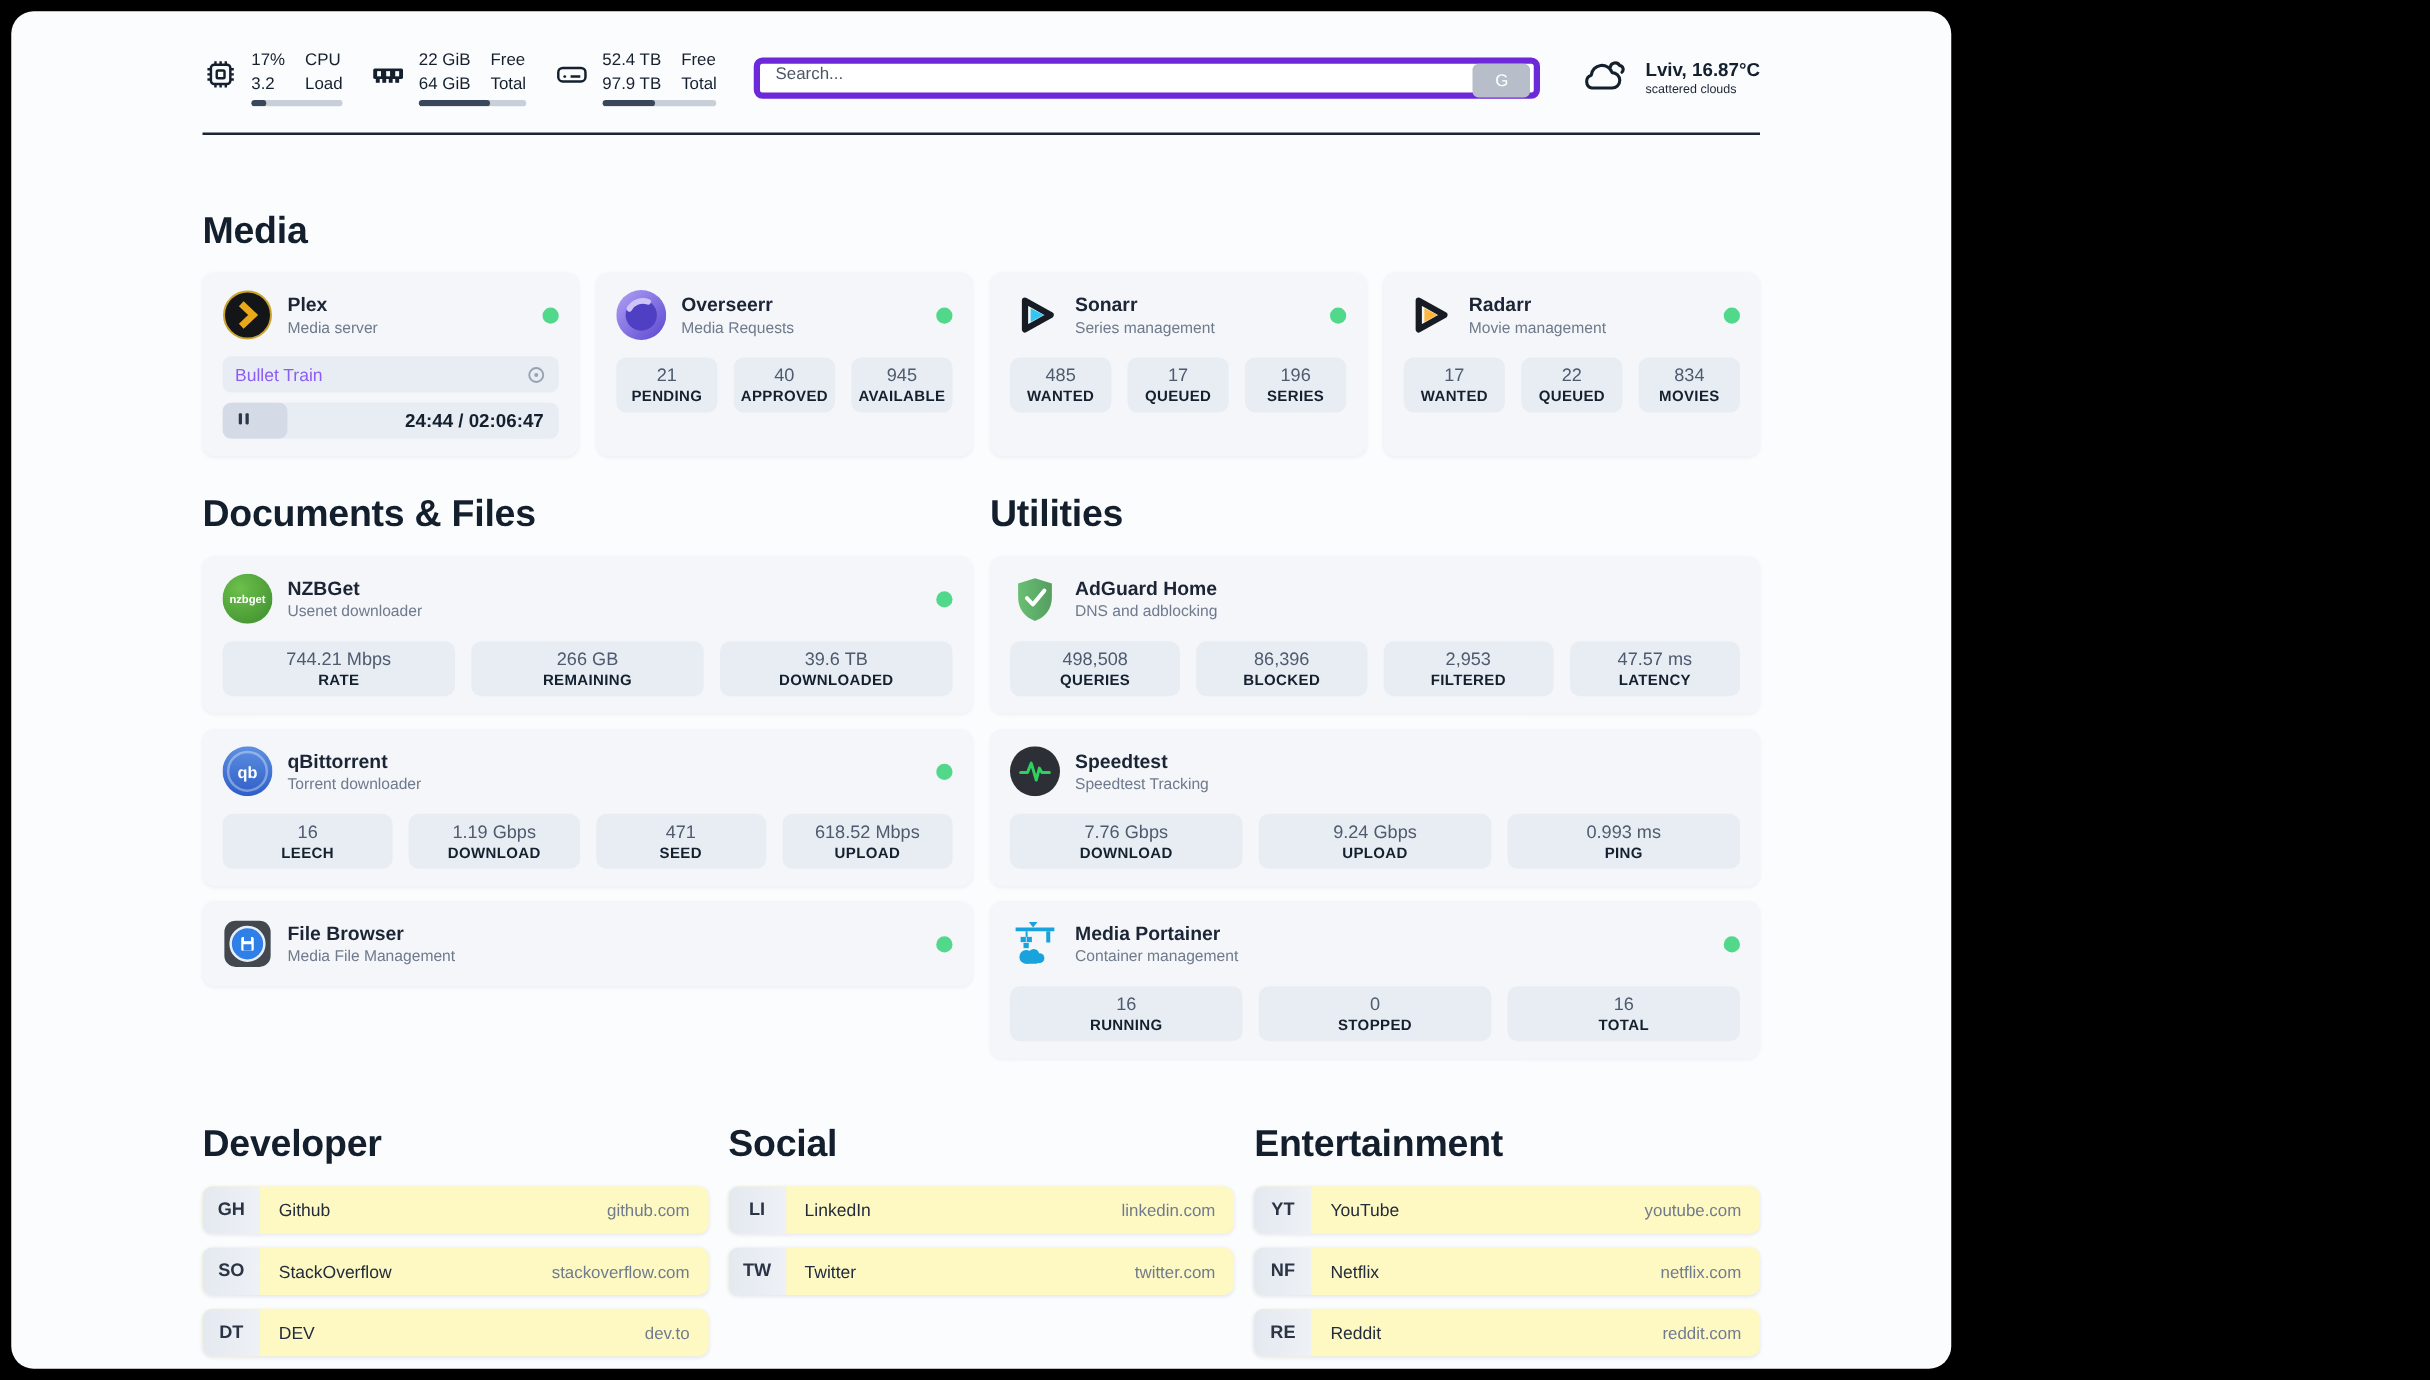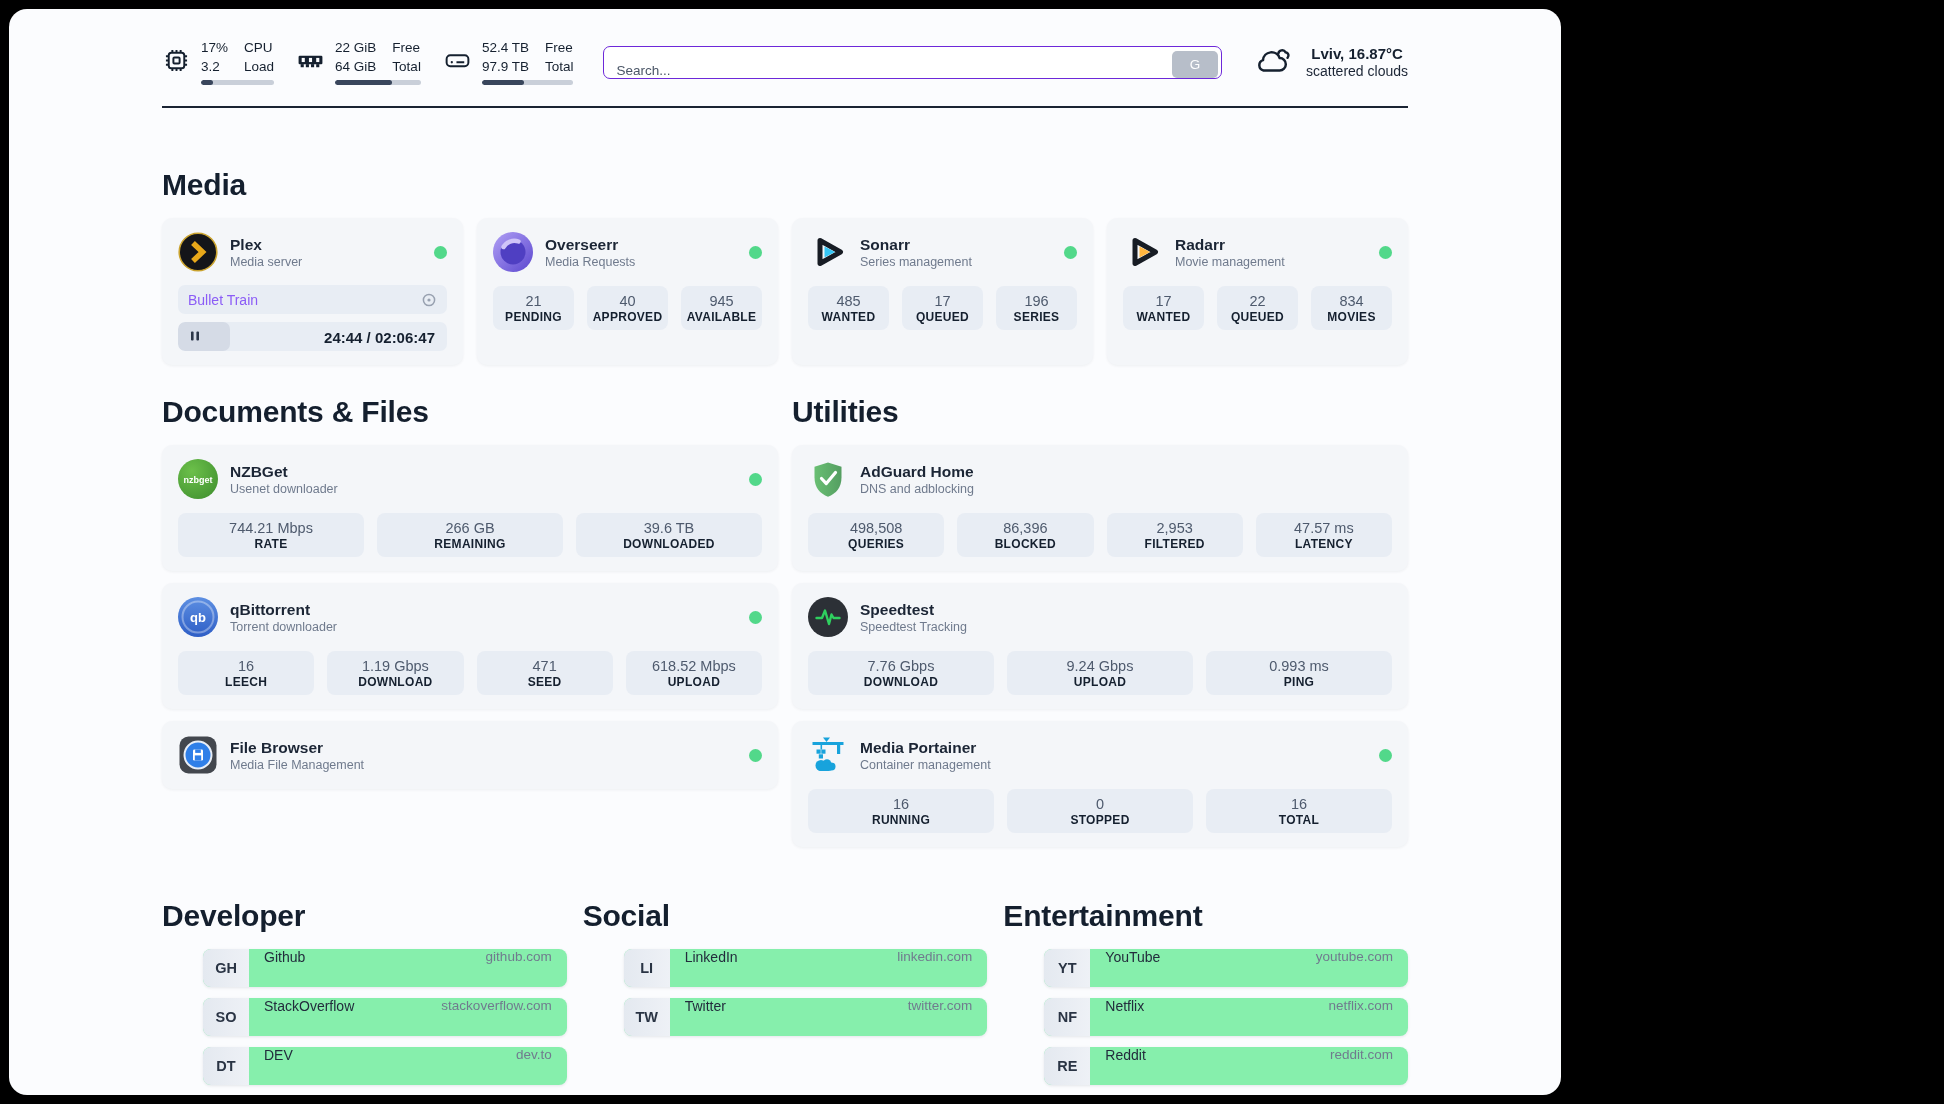--- a/index.html
+++ b/index.html
@@ -12,28 +12,28 @@
   .topbar { display:flex; align-items:center; margin-top:26px; height:54px; }
   .metrics { display:flex; gap:22px; align-items:center; }
   .metric { display:flex; gap:10px; align-items:center; }
   .metric svg { flex:none; }
   .m-rows { display:flex; gap:16px; }
   .m-col { display:flex; flex-direction:column; font-size:13.5px; font-weight:500; color:#15202f; line-height:1.35; }
   .m-col.labs { align-items:flex-start; }
   .m-bar { height:5px; border-radius:3px; background:#c9cfd9; margin-top:4px; overflow:hidden; }
   .m-fill { height:100%; background:#39465c; border-radius:3px; }
 
-  .searchbox { flex:1; margin:0 30px; height:33px; background:#fff; border:1px solid #6d28d9; border-radius:7px; display:flex; align-items:flex-end; }
+  .searchbox { flex:1; margin:0 30px; height:33px; background:#fff; border:5px solid #6d28d9; border-radius:7px; display:flex; align-items:flex-start; }
   .searchbox input { flex:1; border:none; outline:none; background:transparent; padding:0 12px; font-size:13.5px; color:#333; font-family:"Liberation Sans",sans-serif; }
   .searchbox input::placeholder { color:#4b5667; opacity:1; }
   .search-btn { width:46px; height:27px; margin-right:3px; background:#b7bec9; border:none; border-radius:5px; color:#fff; font-size:13.5px; cursor:pointer; font-family:"Liberation Sans",sans-serif; }
 
   .weather { display:flex; align-items:center; gap:12px; }
   .w-line1 { font-size:15px; font-weight:600; color:#15202f;text-align:center; }
-  .w-line2 { font-size:14px; color:#1b2535; margin-top:1px; }
+  .w-line2 { font-size:10px; color:#1b2535; margin-top:1px; }
 
   .divider { height:2px; background:#1a2433; margin-top:17px; }
 
   
   h2 { font-size:30px; font-weight:600; color:#141f2e; letter-spacing:-0.2px; }
   .media-head { margin:60px 0 16px; }
   .media-grid { display:grid; grid-template-columns:repeat(4,1fr); gap:14px; }
 
   .card { background:#f4f6f9; border-radius:10px; padding:14px 16px; box-shadow:0 1px 3px rgba(25,35,55,0.06); }
   .card-head { display:flex; align-items:center; gap:12px; }
@@ -56,21 +56,21 @@
   .plex-fill { position:absolute; left:0; top:0; bottom:0; background:#d5dbe6; border-radius:7px; display:flex; align-items:center; padding-left:11px; }
   .plex-time { position:absolute; right:12px; top:50%; transform:translateY(-50%); font-size:15px; font-weight:600; color:#15202f; }
 
   .two-col { display:grid; grid-template-columns:1fr 1fr; gap:14px; margin-top:30px; }
   .col-head { margin-bottom:16px; }
   .card-stack { display:flex; flex-direction:column; gap:12px; }
 
   
   .links-grid { display:grid; grid-template-columns:repeat(3,1fr); gap:16px; margin-top:52px; }
   .link-rows { display:flex; flex-direction:column; gap:11px; }
-  .link-row { height:38px; background:#86efac; border-radius:8px; display:flex; overflow:hidden; box-shadow:0 1px 3px rgba(25,35,55,0.10); cursor:pointer;margin-left:41px; }
+  .link-row { height:38px; background:#fef9c3; border-radius:8px; display:flex; align-items:center; overflow:hidden; box-shadow:0 1px 3px rgba(25,35,55,0.10); cursor:pointer; }
   .badge { width:46px; height:100%; background:linear-gradient(90deg,#e4e9f0,#eef1f6); display:flex; align-items:center; justify-content:center; font-size:14.5px; font-weight:600; color:#2a3444; flex:none; }
   .l-name { margin-left:15px; font-size:14px; font-weight:500; color:#222c3c; }
   .l-url { margin-left:auto; margin-right:15px; font-size:13.5px; color:#707b8e; }
 </style>
 </head>
 <body>
 
 <div class="page">
   <div class="content">
 

